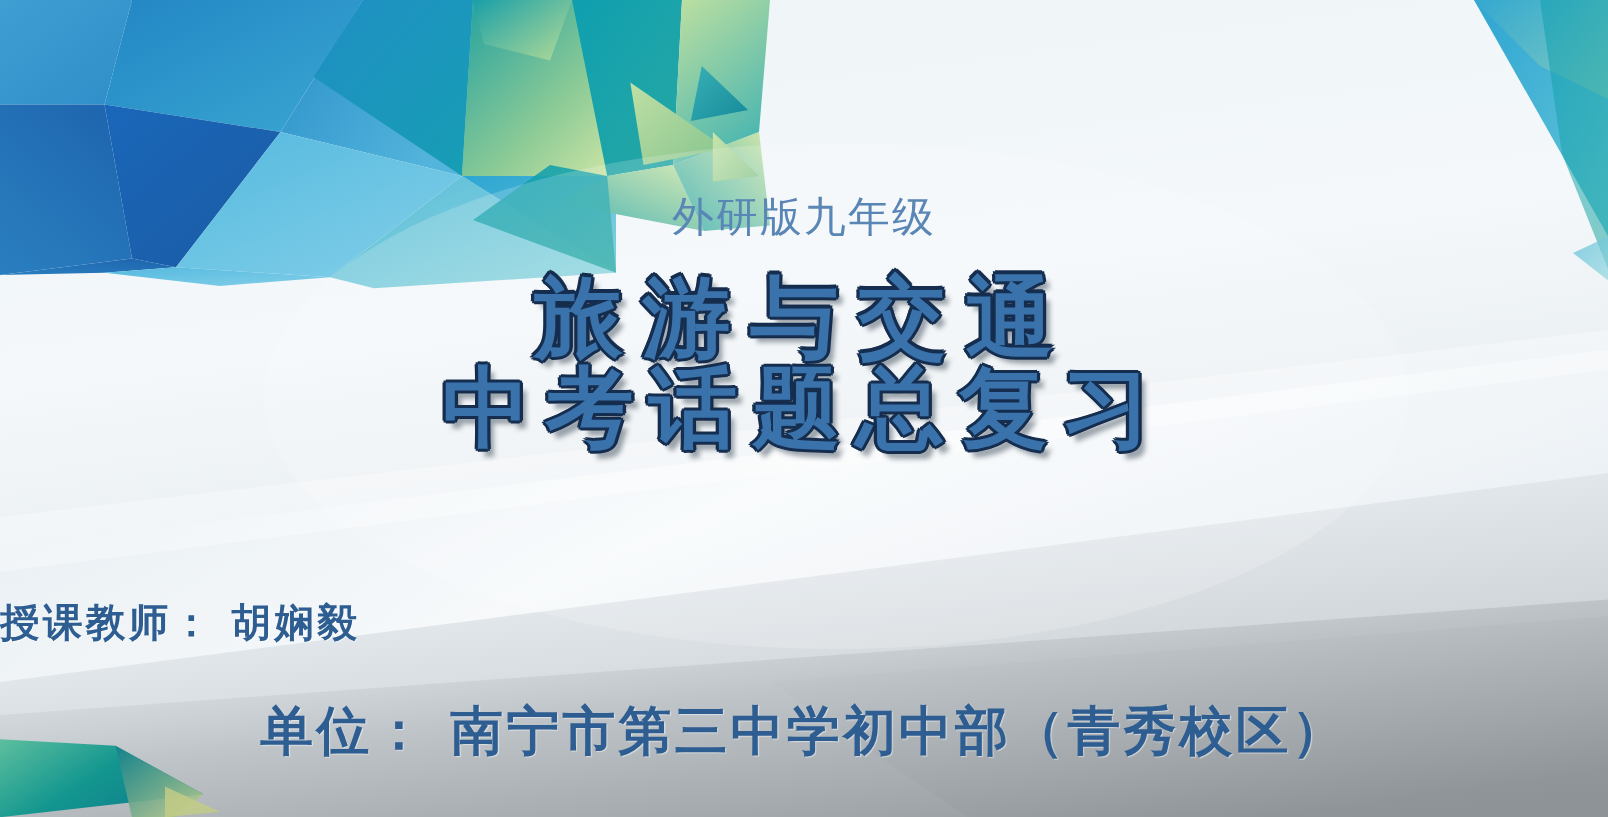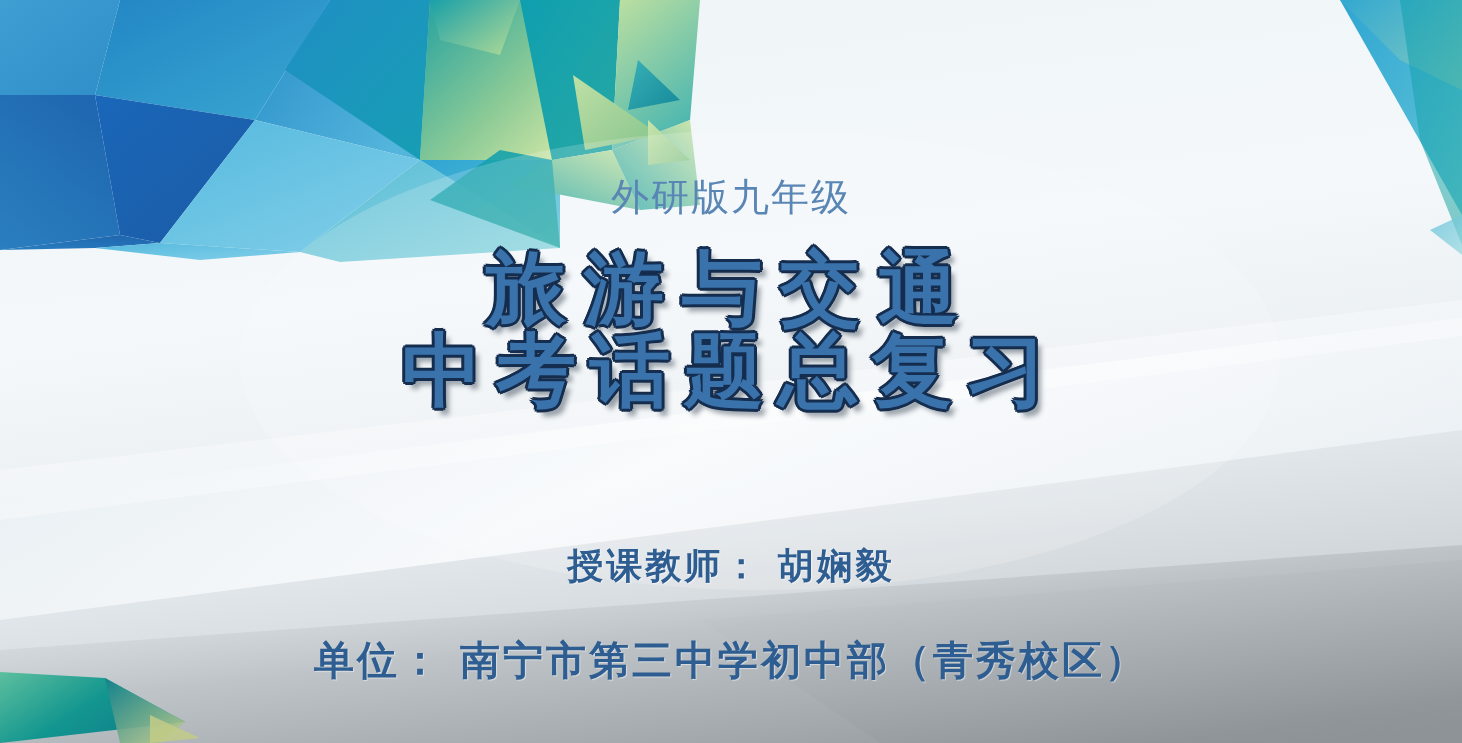--- a/index.html
+++ b/index.html
@@ -76,36 +76,35 @@
   .title-line.line2 {
     letter-spacing: 18px;
   }
 
   
   .presenter {
     position: absolute;
     top: 542px;
     left: 0;
     width: 1462px;
-    text-align: center;
     font-size: 36px;
     font-weight: 700;
     letter-spacing: 3px;
     color: #2d5d91;
     font-family: "DejaVu Serif", "Liberation Serif", serif;
     text-shadow: 1px 1px 1px rgba(255,255,255,0.55);
     white-space: nowrap;
   }
   .unit {
     position: absolute;
     top: 633px;
     left: 0;
     width: 1462px;
     text-align: center;
-    font-size: 40px;
+    font-size: 48px;
     font-weight: 700;
     letter-spacing: 3px;
     color: #2d5d91;
     font-family: "DejaVu Serif", "Liberation Serif", serif;
     text-shadow: 1px 1px 1px rgba(255,255,255,0.5);
     white-space: nowrap;
   }
 </style>
 </head>
 <body>

